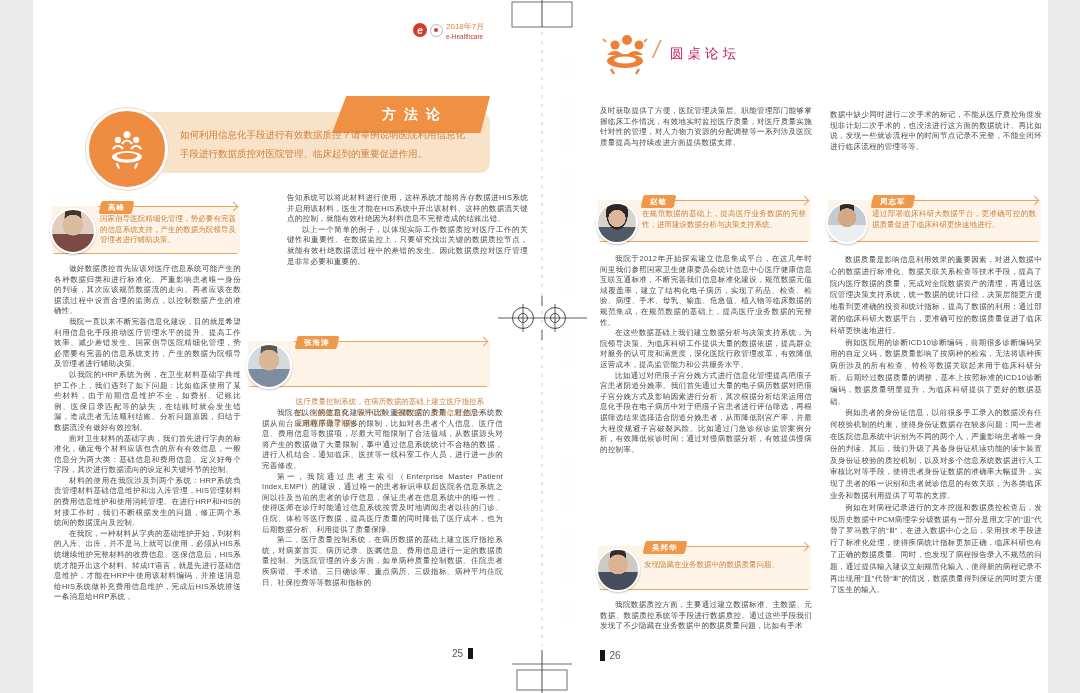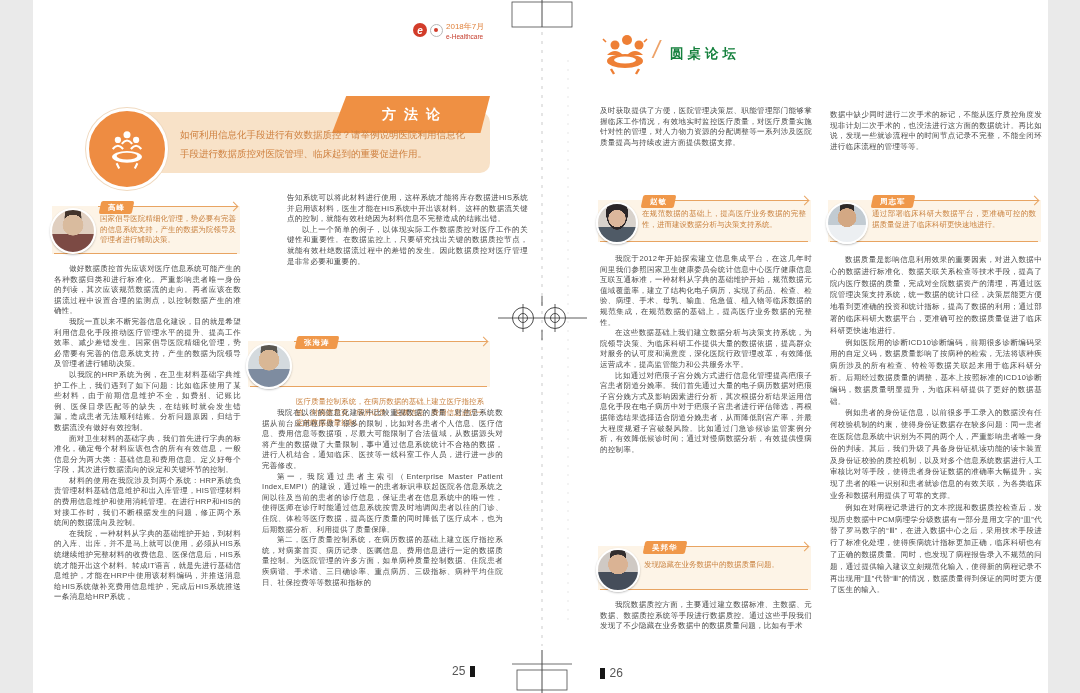--- a/index.html
+++ b/index.html
@@ -57,23 +57,23 @@
        radial-gradient(ellipse at 50% 16%,#332e2e 0 27%,transparent 28%),
        linear-gradient(180deg,#cfc9c4 0 56%,#454d5a 56% 100%);}
   
   .col{position:absolute;}
   .par{margin:0;font-size:7.5px;line-height:10.6px;letter-spacing:.3px;color:#4a4a4a;
     text-align:justify;text-indent:2em;}
   .par.cont{text-indent:0;}
   .lh-lg .par{line-height:11.8px;}
   
   .forum-slash{left:653px;top:36px;font-size:24px;color:#eda268;font-style:italic;}
-  .forum-title{left:670px;top:45px;font-size:13.5px;font-weight:bold;color:#15803d;letter-spacing:4px;}
-  
-  .pagenum{position:absolute;display:flex;align-items:center;gap:5px;font-size:12px;color:#555;margin-top:16px;}
+  .forum-title{left:670px;top:45px;font-size:13.5px;font-weight:normal;color:#be185d;letter-spacing:4px;}
+  
+  .pagenum{position:absolute;display:flex;align-items:center;gap:5px;font-size:10px;color:#555;}
   .pagebar{width:4.5px;height:11px;background:#161616;}
 </style>
 </head>
 <body>
 
 <div class="edge-strip" style="left:0;width:33px;"></div>
 <div class="edge-strip" style="left:1048px;width:32px;"></div>
 
 <div class="abs masthead">
   <div class="logo-e">e</div>
@@ -212,21 +212,21 @@
   <div class="cardline-top">
       <span class="arr"></span>
     </div>
   <div class="cardline-bot"></div>
   <div class="avatar av4" style="left:-2px;top:2px;width:38px;height:38px;"></div>
   <div class="name-tag" style="left:44px;top:-5px;"><span>周志军</span></div>
   <div class="intro" style="left:44px;top:9px;width:164px;">通过部署临床科研大数据平台，更准确可控的数据质量促进了临床科研更快速地进行。</div>
 </div>
 
 <div class="col" style="left:600px;top:254px;width:212px;">
-  <p class="par">我院于2012年开始探索建立信息集成平台，在这几年时间里我们参照国家卫生健康委员会统计信息中心医疗健康信息互联互通标准，一种材料从字典的基础维护开始，规范数据元值域覆盖率，建立了结构化电子病历，实现了药品、检查、检验、病理、手术、母乳、输血、危急值、植入物等临床数据的规范集成，在规范数据的基础上，提高医疗业务数据的完整性。</p>
+  <p class="par">我院于2012年开始探索建立信息集成平台，在这几年时间里我们参照国家卫生健康委员会统计信息中心医疗健康信息互联互通标准，不断完善我们信息标准化建设，规范数据元值域覆盖率，建立了结构化电子病历，实现了药品、检查、检验、病理、手术、母乳、输血、危急值、植入物等临床数据的规范集成，在规范数据的基础上，提高医疗业务数据的完整性。</p>
   <p class="par">在这些数据基础上我们建立数据分析与决策支持系统，为院领导决策、为临床科研工作提供大量的数据依据，提高群众对服务的认可度和满意度，深化医院行政管理改革，有效降低运营成本，提高监管能力和公共服务水平。</p>
   <p class="par">比如通过对疤痕子宫分娩方式进行信息化管理提高疤痕子宫患者阴道分娩率。我们首先通过大量的电子病历数据对疤痕子宫分娩方式及影响因素进行分析，其次根据分析结果运用信息化手段在电子病历中对于疤痕子宫患者进行评估筛选，再根据筛选结果选择适合阴道分娩患者，从而降低剖宫产率，并最大程度规避子宫破裂风险。比如通过门急诊候诊监管案例分析，有效降低候诊时间；通过对慢病数据分析，有效提供慢病的控制率。</p>
 </div>
 
 <div class="abs card" style="left:598px;top:546px;width:213px;height:44px;">
   <div class="cardline-top">
       <span class="arr"></span>
     </div>
   <div class="cardline-bot"></div>
   <div class="avatar av5" style="left:-2px;top:2px;width:40px;height:40px;"></div>

